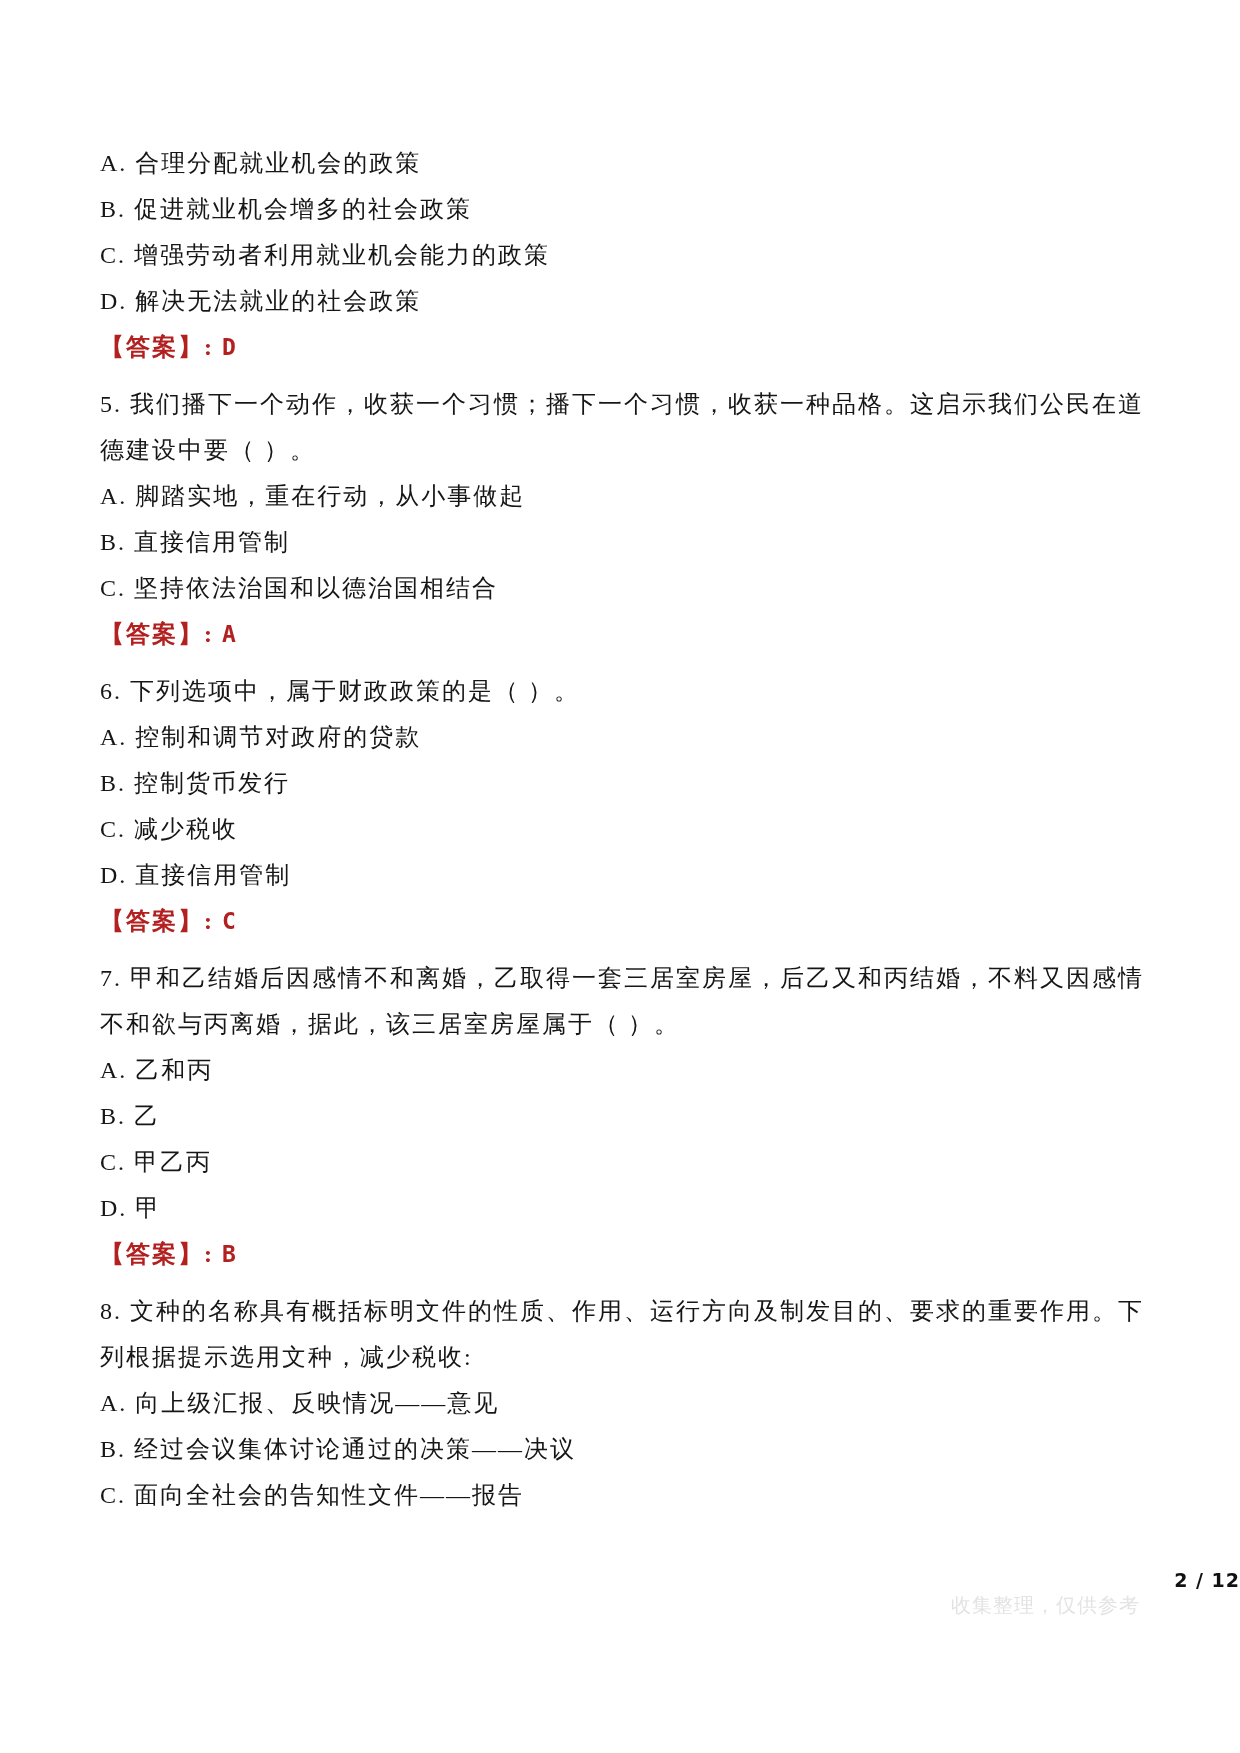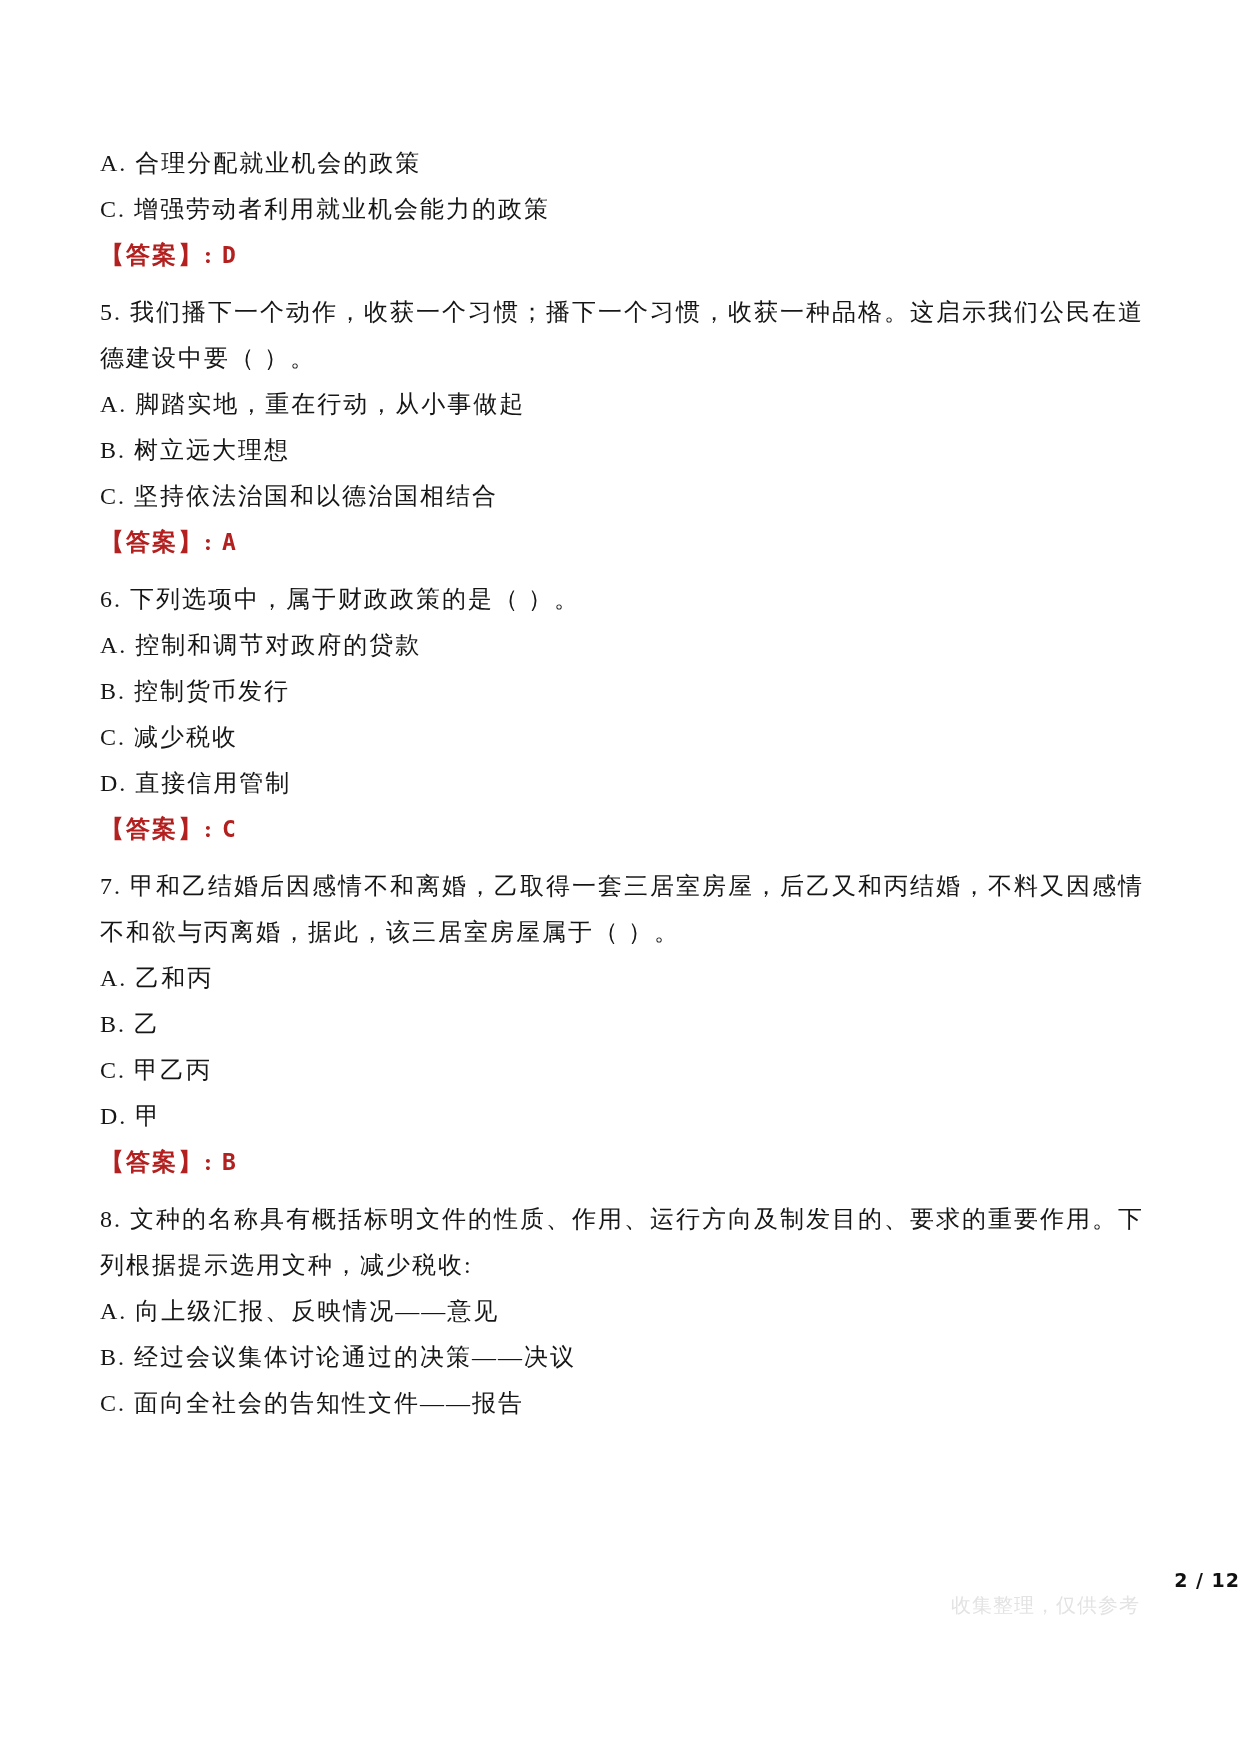--- a/index.html
+++ b/index.html
@@ -73,28 +73,30 @@
     color: var(--watermark-gray, #e3e3e3);
     text-align: right;
   }
 </style>
 </head>
 <body>
 
 <div class="page" style="--answer-red: #b22020; --body-text: #161616; --watermark-gray: #e3e3e3;">
   <div class="content">
       <div class="line option-line">A. 合理分配就业机会的政策</div>
+      <div class="line option-line">B. 促进就业机会增多的社会政策</div>
       <div class="line option-line">C. 增强劳动者利用就业机会能力的政策</div>
+      <div class="line option-line">D. 解决无法就业的社会政策</div>
       <div class="line answer-line"><span class="answer-label">【答案】</span><span class="answer-separator">: </span><span class="answer-value">D</span></div>
       <div class="question-block">
         <div class="line stem-line">5. 我们播下一个动作，收获一个习惯；播下一个习惯，收获一种品格。这启示我们公民在道</div>
         <div class="line stem-line">德建设中要（ ）。</div>
       </div>
       <div class="line option-line">A. 脚踏实地，重在行动，从小事做起</div>
-      <div class="line option-line">B. 树立远大理想</div>
+      <div class="line option-line">B. 直接信用管制</div>
       <div class="line option-line">C. 坚持依法治国和以德治国相结合</div>
       <div class="line answer-line"><span class="answer-label">【答案】</span><span class="answer-separator">: </span><span class="answer-value">A</span></div>
       <div class="question-block">
         <div class="line stem-line">6. 下列选项中，属于财政政策的是（ ）。</div>
       </div>
       <div class="line option-line">A. 控制和调节对政府的贷款</div>
       <div class="line option-line">B. 控制货币发行</div>
       <div class="line option-line">C. 减少税收</div>
       <div class="line option-line">D. 直接信用管制</div>
       <div class="line answer-line"><span class="answer-label">【答案】</span><span class="answer-separator">: </span><span class="answer-value">C</span></div>

